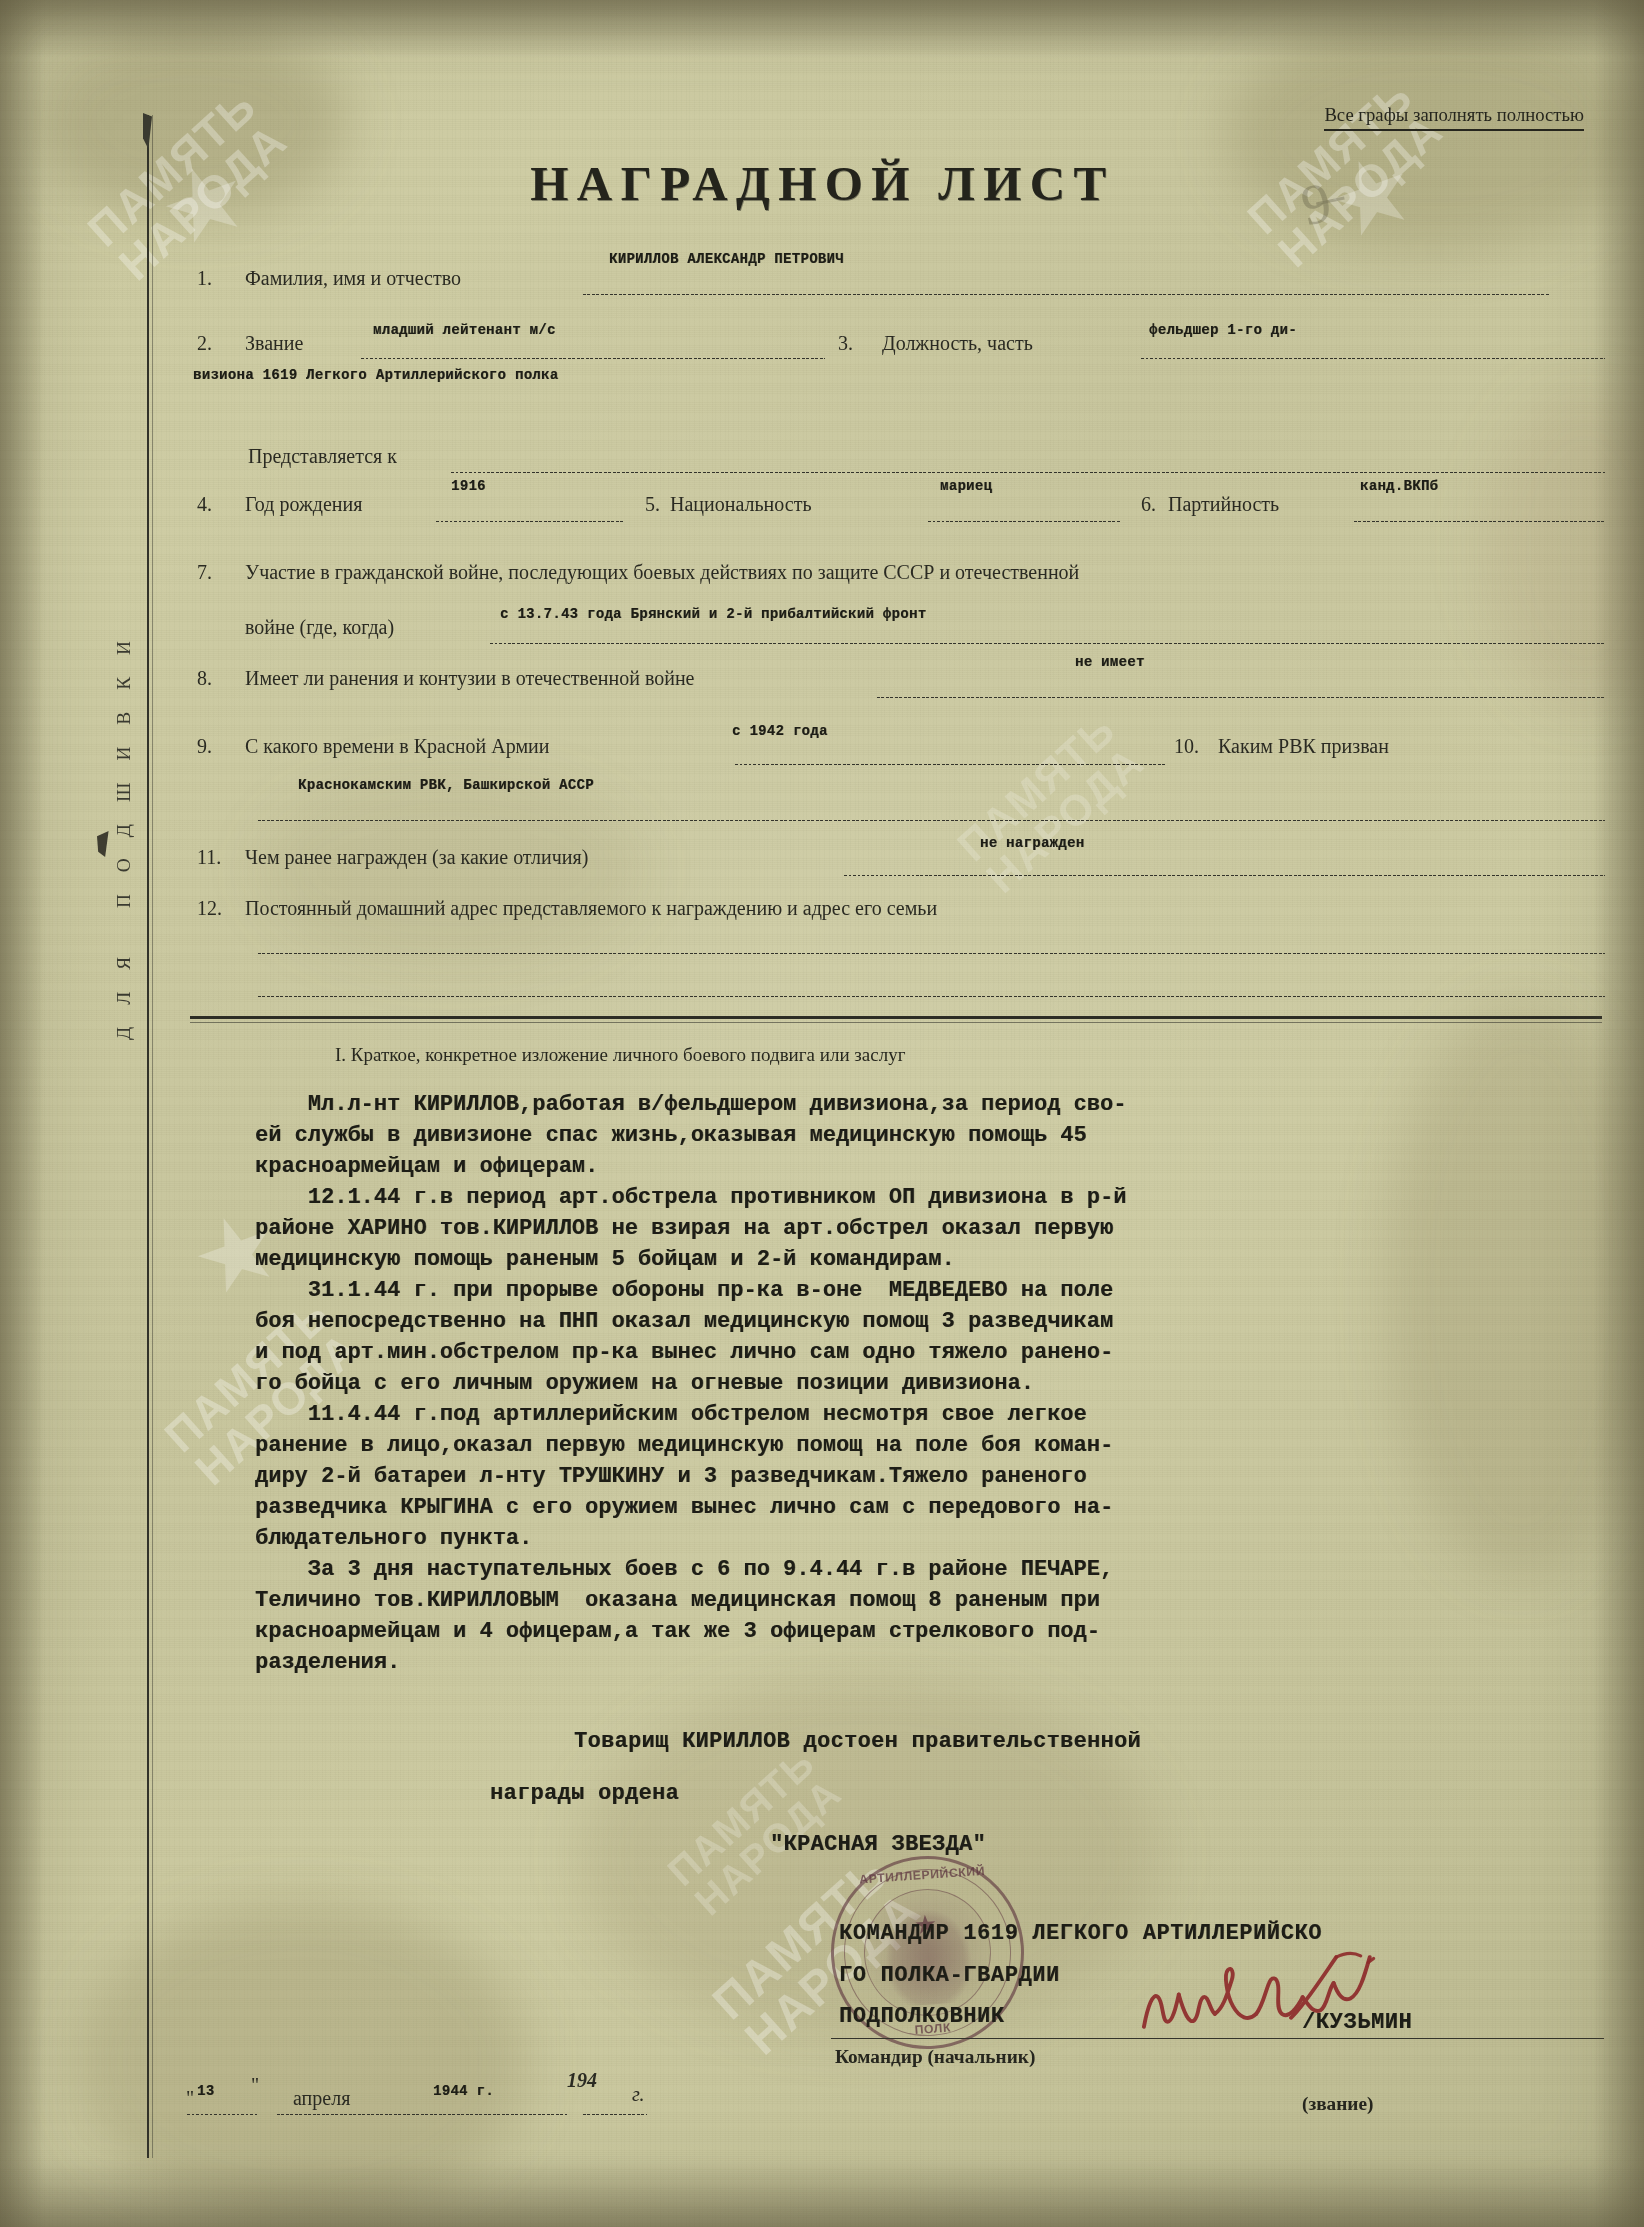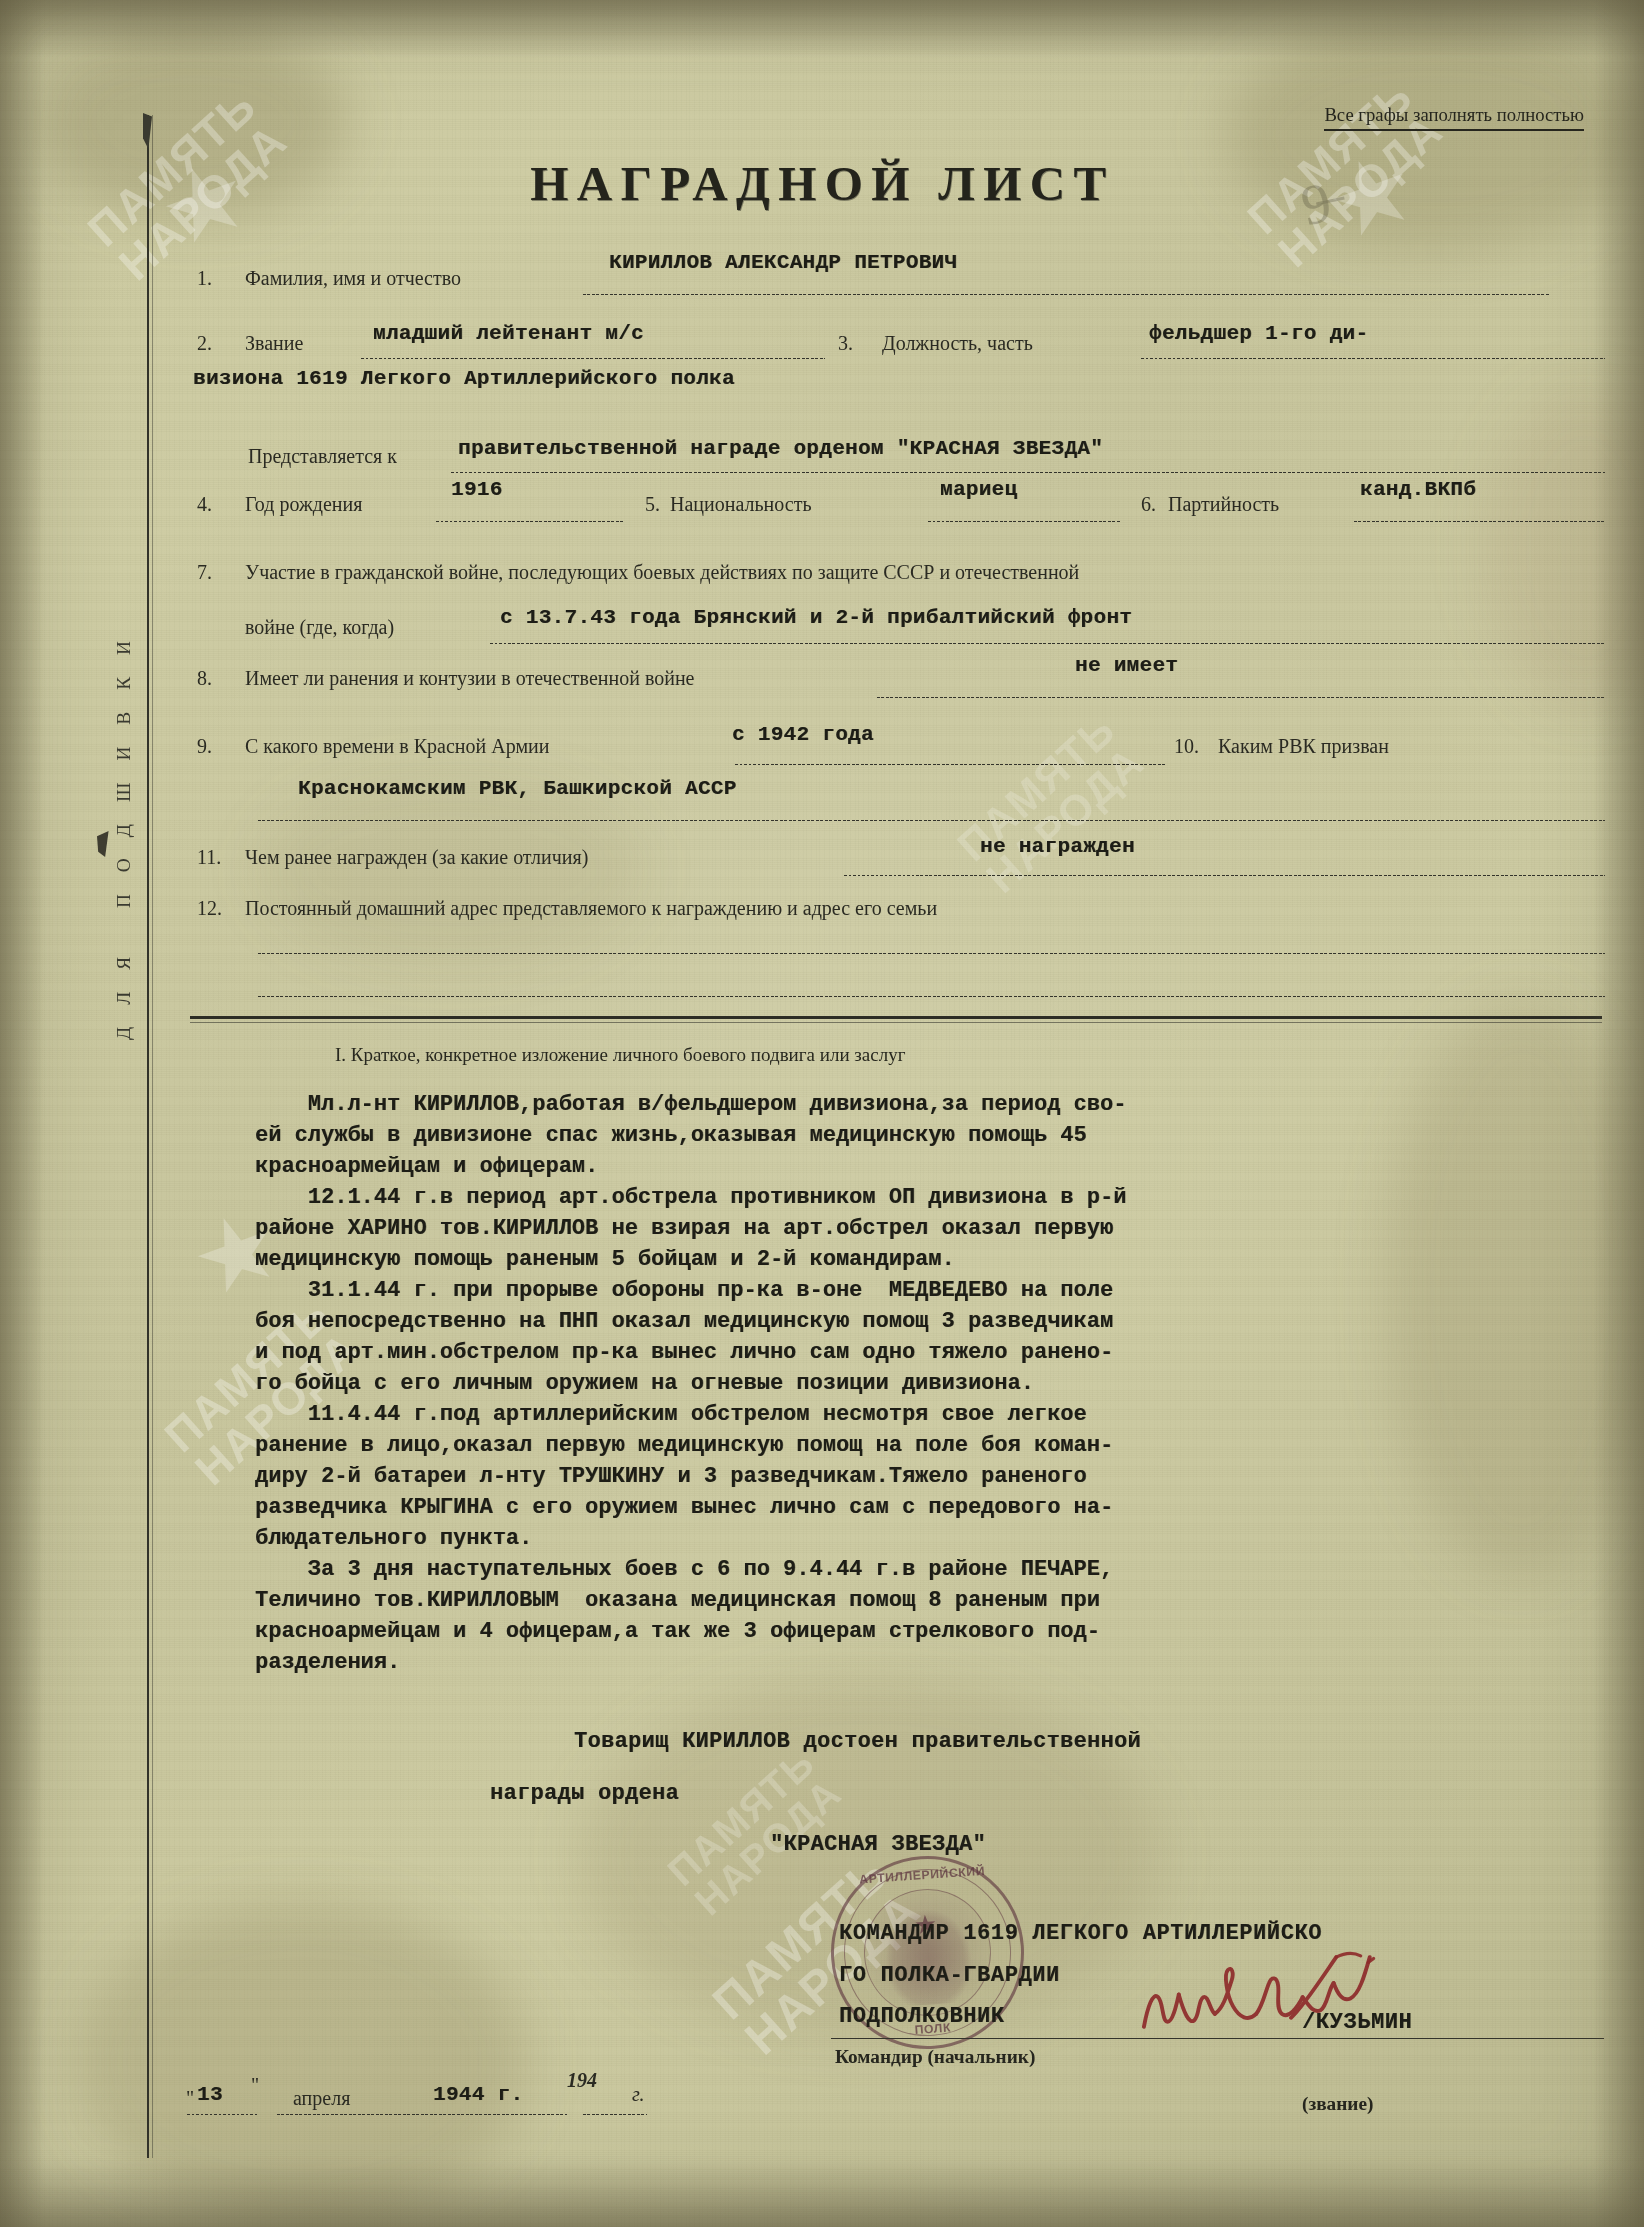--- a/index.html
+++ b/index.html
@@ -153,21 +153,21 @@
   
   .tw {
     position: absolute;
     font-family: "Liberation Mono", "DejaVu Sans Mono", monospace;
     font-weight: 700;
     color: #1d1d16;
     white-space: pre;
     letter-spacing: 0.3px;
     text-shadow: 0.5px 0.4px 0 rgba(30,30,22,0.55);
   }
-  .tw.f  { font-size: 21px; }
+  .tw.f  { font-size: 14px; }
   .tw.b  { font-size: 22px; line-height: 30px; }
 
   .body-block {
     position: absolute;
     left: 255px; top: 1089px;
     width: 1347px;
     font-family: "Liberation Mono", "DejaVu Sans Mono", monospace;
     font-weight: 700;
     font-size: 22px;
     line-height: 31px;
@@ -349,21 +349,20 @@
   <div class="tw f" style="left:373px; top:322px;">младший лейтенант м/с</div>
   <div class="hrule-field" style="left:361px; top:358px; width:464px;"></div>
 
   <div class="frm n" style="left:838px; top:332px;">3.</div>
   <div class="frm n" style="left:882px; top:332px;">Должность, часть</div>
   <div class="tw f" style="left:1149px; top:322px;">фельдшер 1-го ди-</div>
   <div class="hrule-field" style="left:1141px; top:358px; width:464px;"></div>
   <div class="tw f" style="left:193px; top:367px;">визиона 1619 Легкого Артиллерийского полка</div>
 
   <div class="frm n" style="left:248px; top:445px;">Представляется к</div>
-  <div class="tw f" style="left:458px; top:437px;">правительственной награде орденом "КРАСНАЯ ЗВЕЗДА"</div>
   <div class="hrule-field" style="left:451px; top:472px; width:1154px;"></div>
 
   <div class="frm n" style="left:197px; top:493px;">4.</div>
   <div class="frm n" style="left:245px; top:493px;">Год рождения</div>
   <div class="tw f" style="left:451px; top:478px;">1916</div>
   <div class="hrule-field" style="left:436px; top:521px; width:187px;"></div>
 
   <div class="frm n" style="left:645px; top:493px;">5.</div>
   <div class="frm n" style="left:670px; top:493px;">Национальность</div>
   <div class="tw f" style="left:940px; top:478px;">мариец</div>

